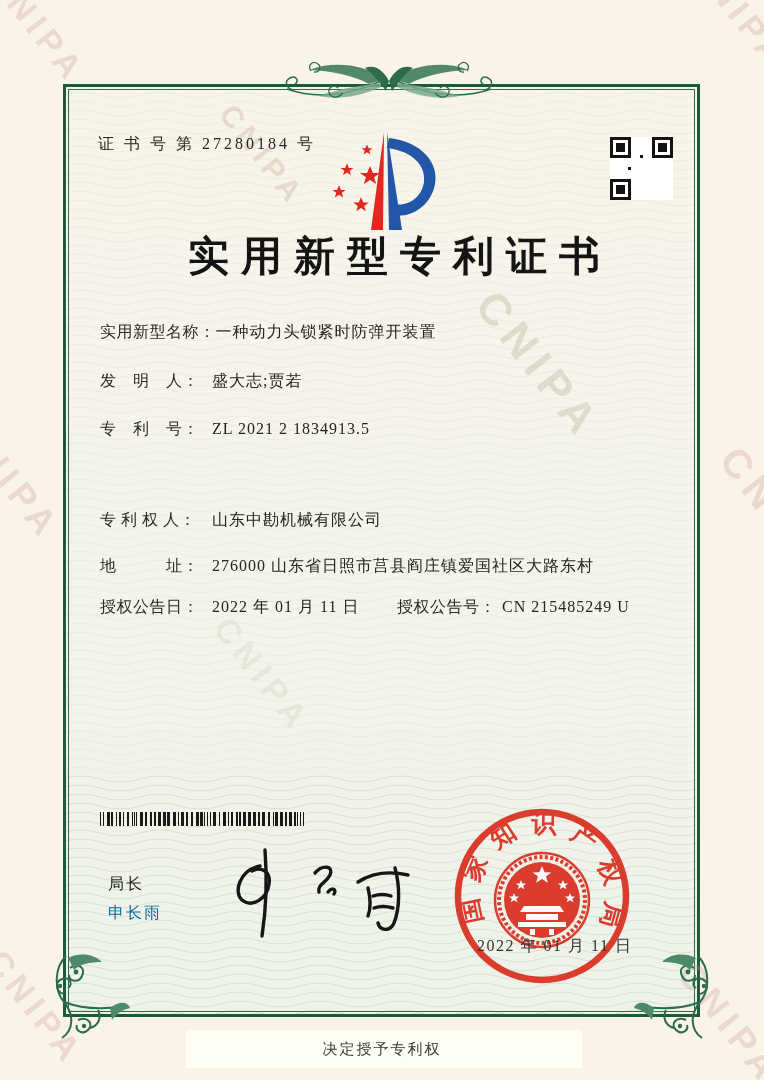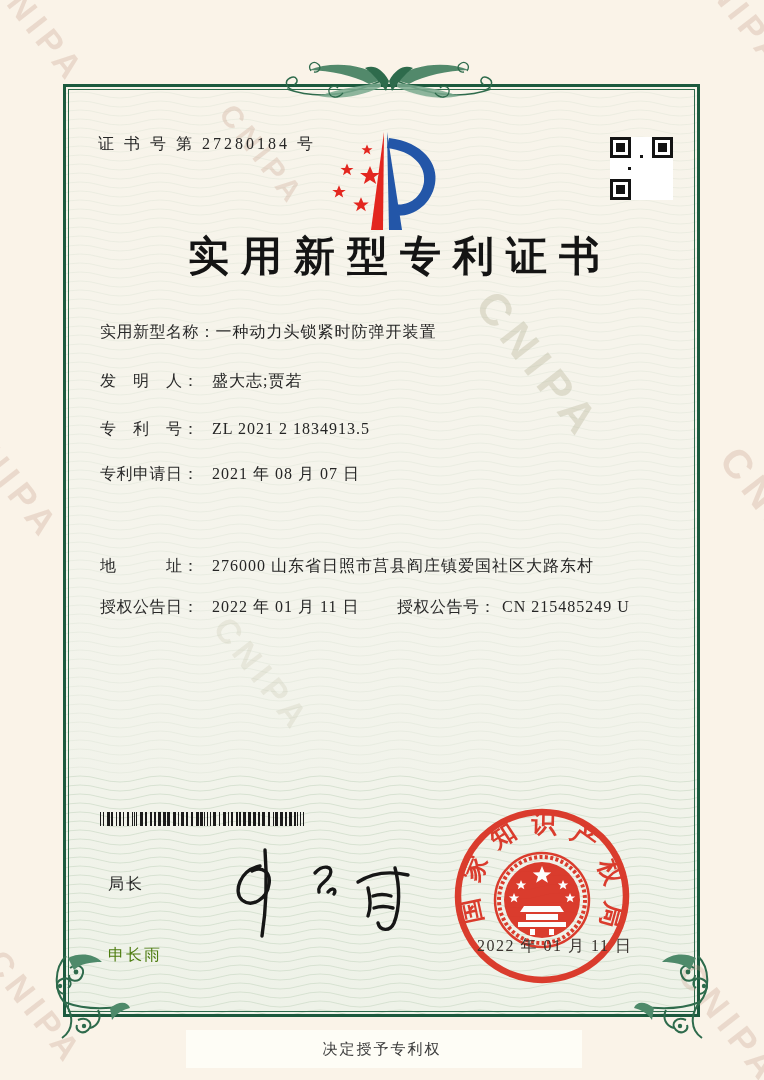--- a/index.html
+++ b/index.html
@@ -39,21 +39,21 @@
   .row .val{letter-spacing:1px;}
   .row .pair2{position:absolute;left:297px;top:0;}
   .paras{
     position:absolute;left:100px;top:633px;width:572px;
     font-size:15px;line-height:25px;color:#2b2b2b;text-align:justify;
   }
   .paras p{margin:0;text-indent:2em;}
   .barcode{position:absolute;left:100px;top:812px;width:206px;height:14px;}
   .barcode span{display:inline-block;height:14px;vertical-align:top;}
   .sig-title{position:absolute;left:108px;top:874px;font-size:16px;letter-spacing:2px;color:#1e1e1e;}
-  .sig-name{position:absolute;left:108px;top:945px;font-size:16px;letter-spacing:2px;color:#4d7c0f;}
+  .sig-name{position:absolute;left:108px;top:903px;font-size:16px;letter-spacing:2px;color:#0369a1;}
   .signature{position:absolute;left:222px;top:846px;}
   .seal{position:absolute;left:452px;top:806px;}
   .seal-date{
     position:absolute;left:477px;top:936px;font-size:16px;letter-spacing:1.5px;
     color:#38332e;z-index:4;white-space:nowrap;
   }
   .page-no{position:absolute;left:265px;top:986px;width:200px;text-align:center;font-size:14px;color:#2b2b2b;letter-spacing:1px;}
   .note-band{position:absolute;left:186px;top:1030px;width:396px;height:38px;background:#fefdf6;z-index:2;}
   .note{position:absolute;left:0;top:1040px;width:764px;text-align:center;font-size:15px;color:#3a3a3a;letter-spacing:2px;z-index:3;}
   .logo{position:absolute;left:325px;top:126px;}
@@ -360,22 +360,22 @@
 
   <div class="row" style="top:322px;">
     <span class="lab">实用新型名称：</span><span class="val">一种动力头锁紧时防弹开装置</span>
   </div>
   <div class="row" style="top:371px;">
     <span class="lab">发　明　人：</span><span class="val">盛大志;贾若</span>
   </div>
   <div class="row" style="top:419px;">
     <span class="lab">专　利　号：</span><span class="val">ZL 2021 2 1834913.5</span>
   </div>
-  <div class="row" style="top:464px;">
-    <span class="lab">专利申请日：</span><span class="val">2021 年 08 月 07 日</span>
+  <div class="row" style="top:510px;">
+    <span class="lab">专 利 权 人：</span><span class="val">山东中勘机械有限公司</span>
   </div>
   <div class="row" style="top:556px;">
     <span class="lab">地　　　址：</span><span class="val">276000 山东省日照市莒县阎庄镇爱国社区大路东村</span>
   </div>
   <div class="row" style="top:597px;">
     <span class="lab">授权公告日：</span><span class="val">2022 年 01 月 11 日</span>
     <span class="pair2">
       <span class="lab" style="min-width:0;margin-right:6px;">授权公告号：</span><span class="val">CN 215485249 U</span>
     </span>
   </div>

